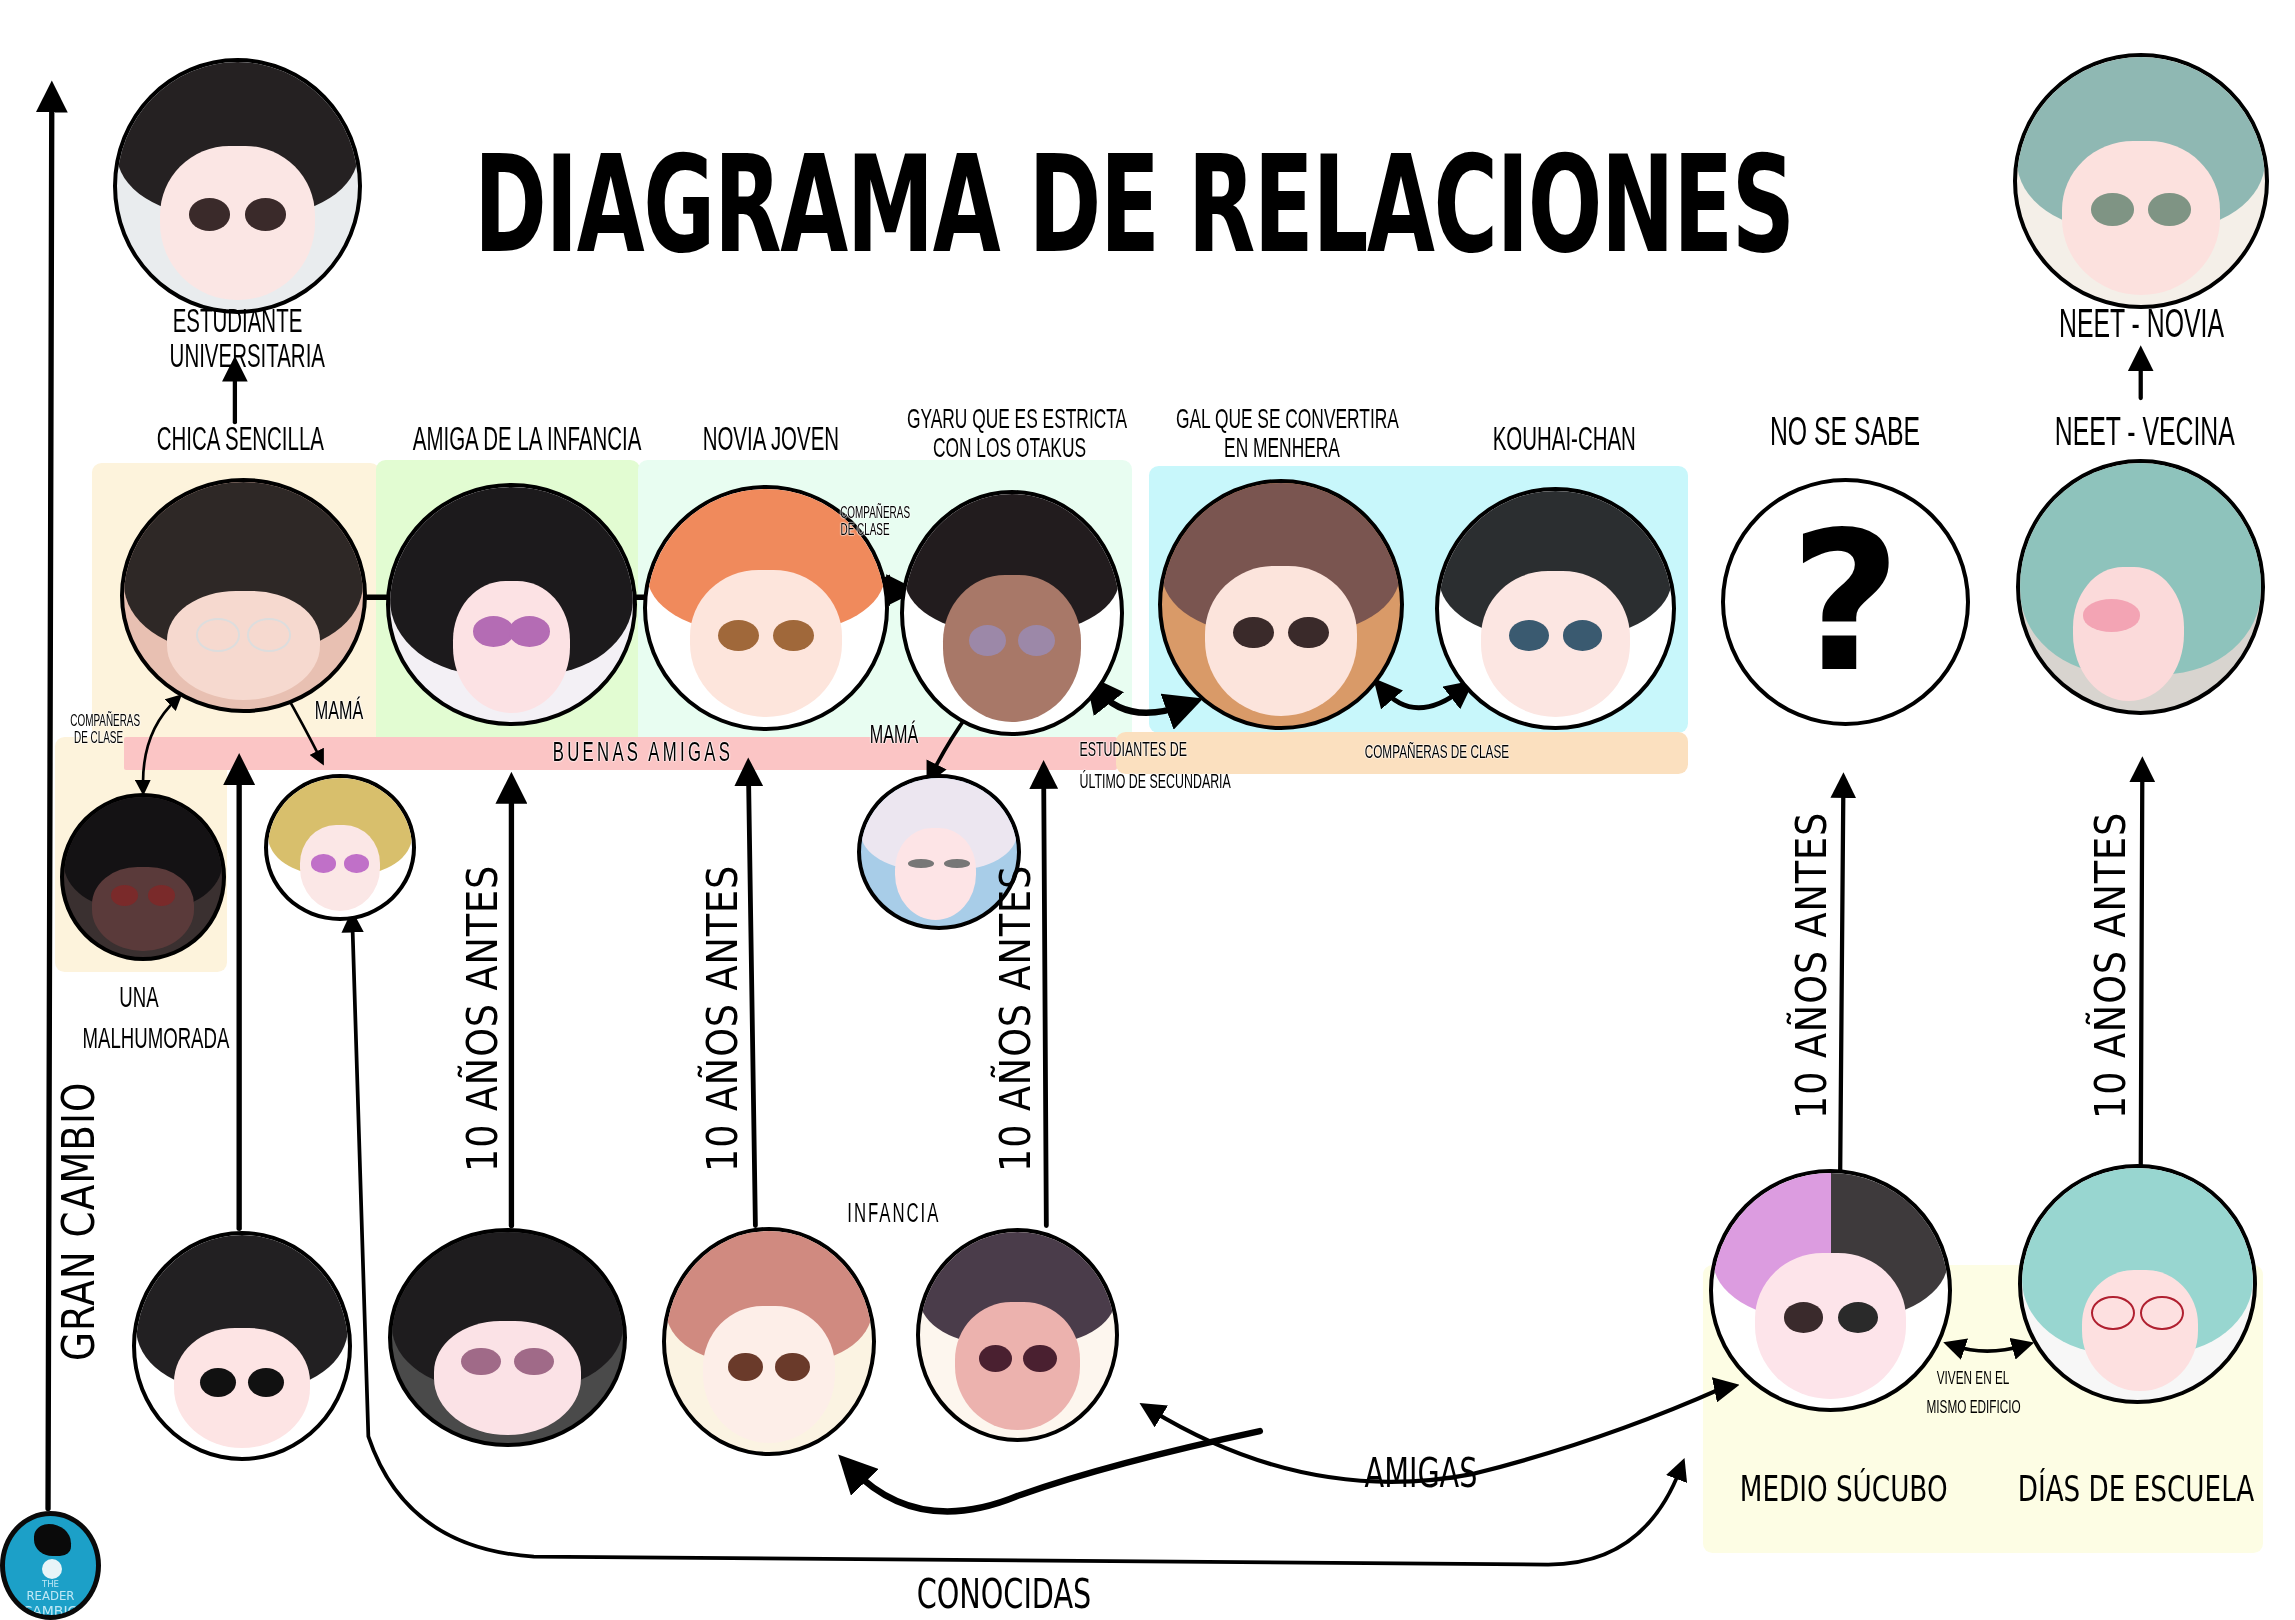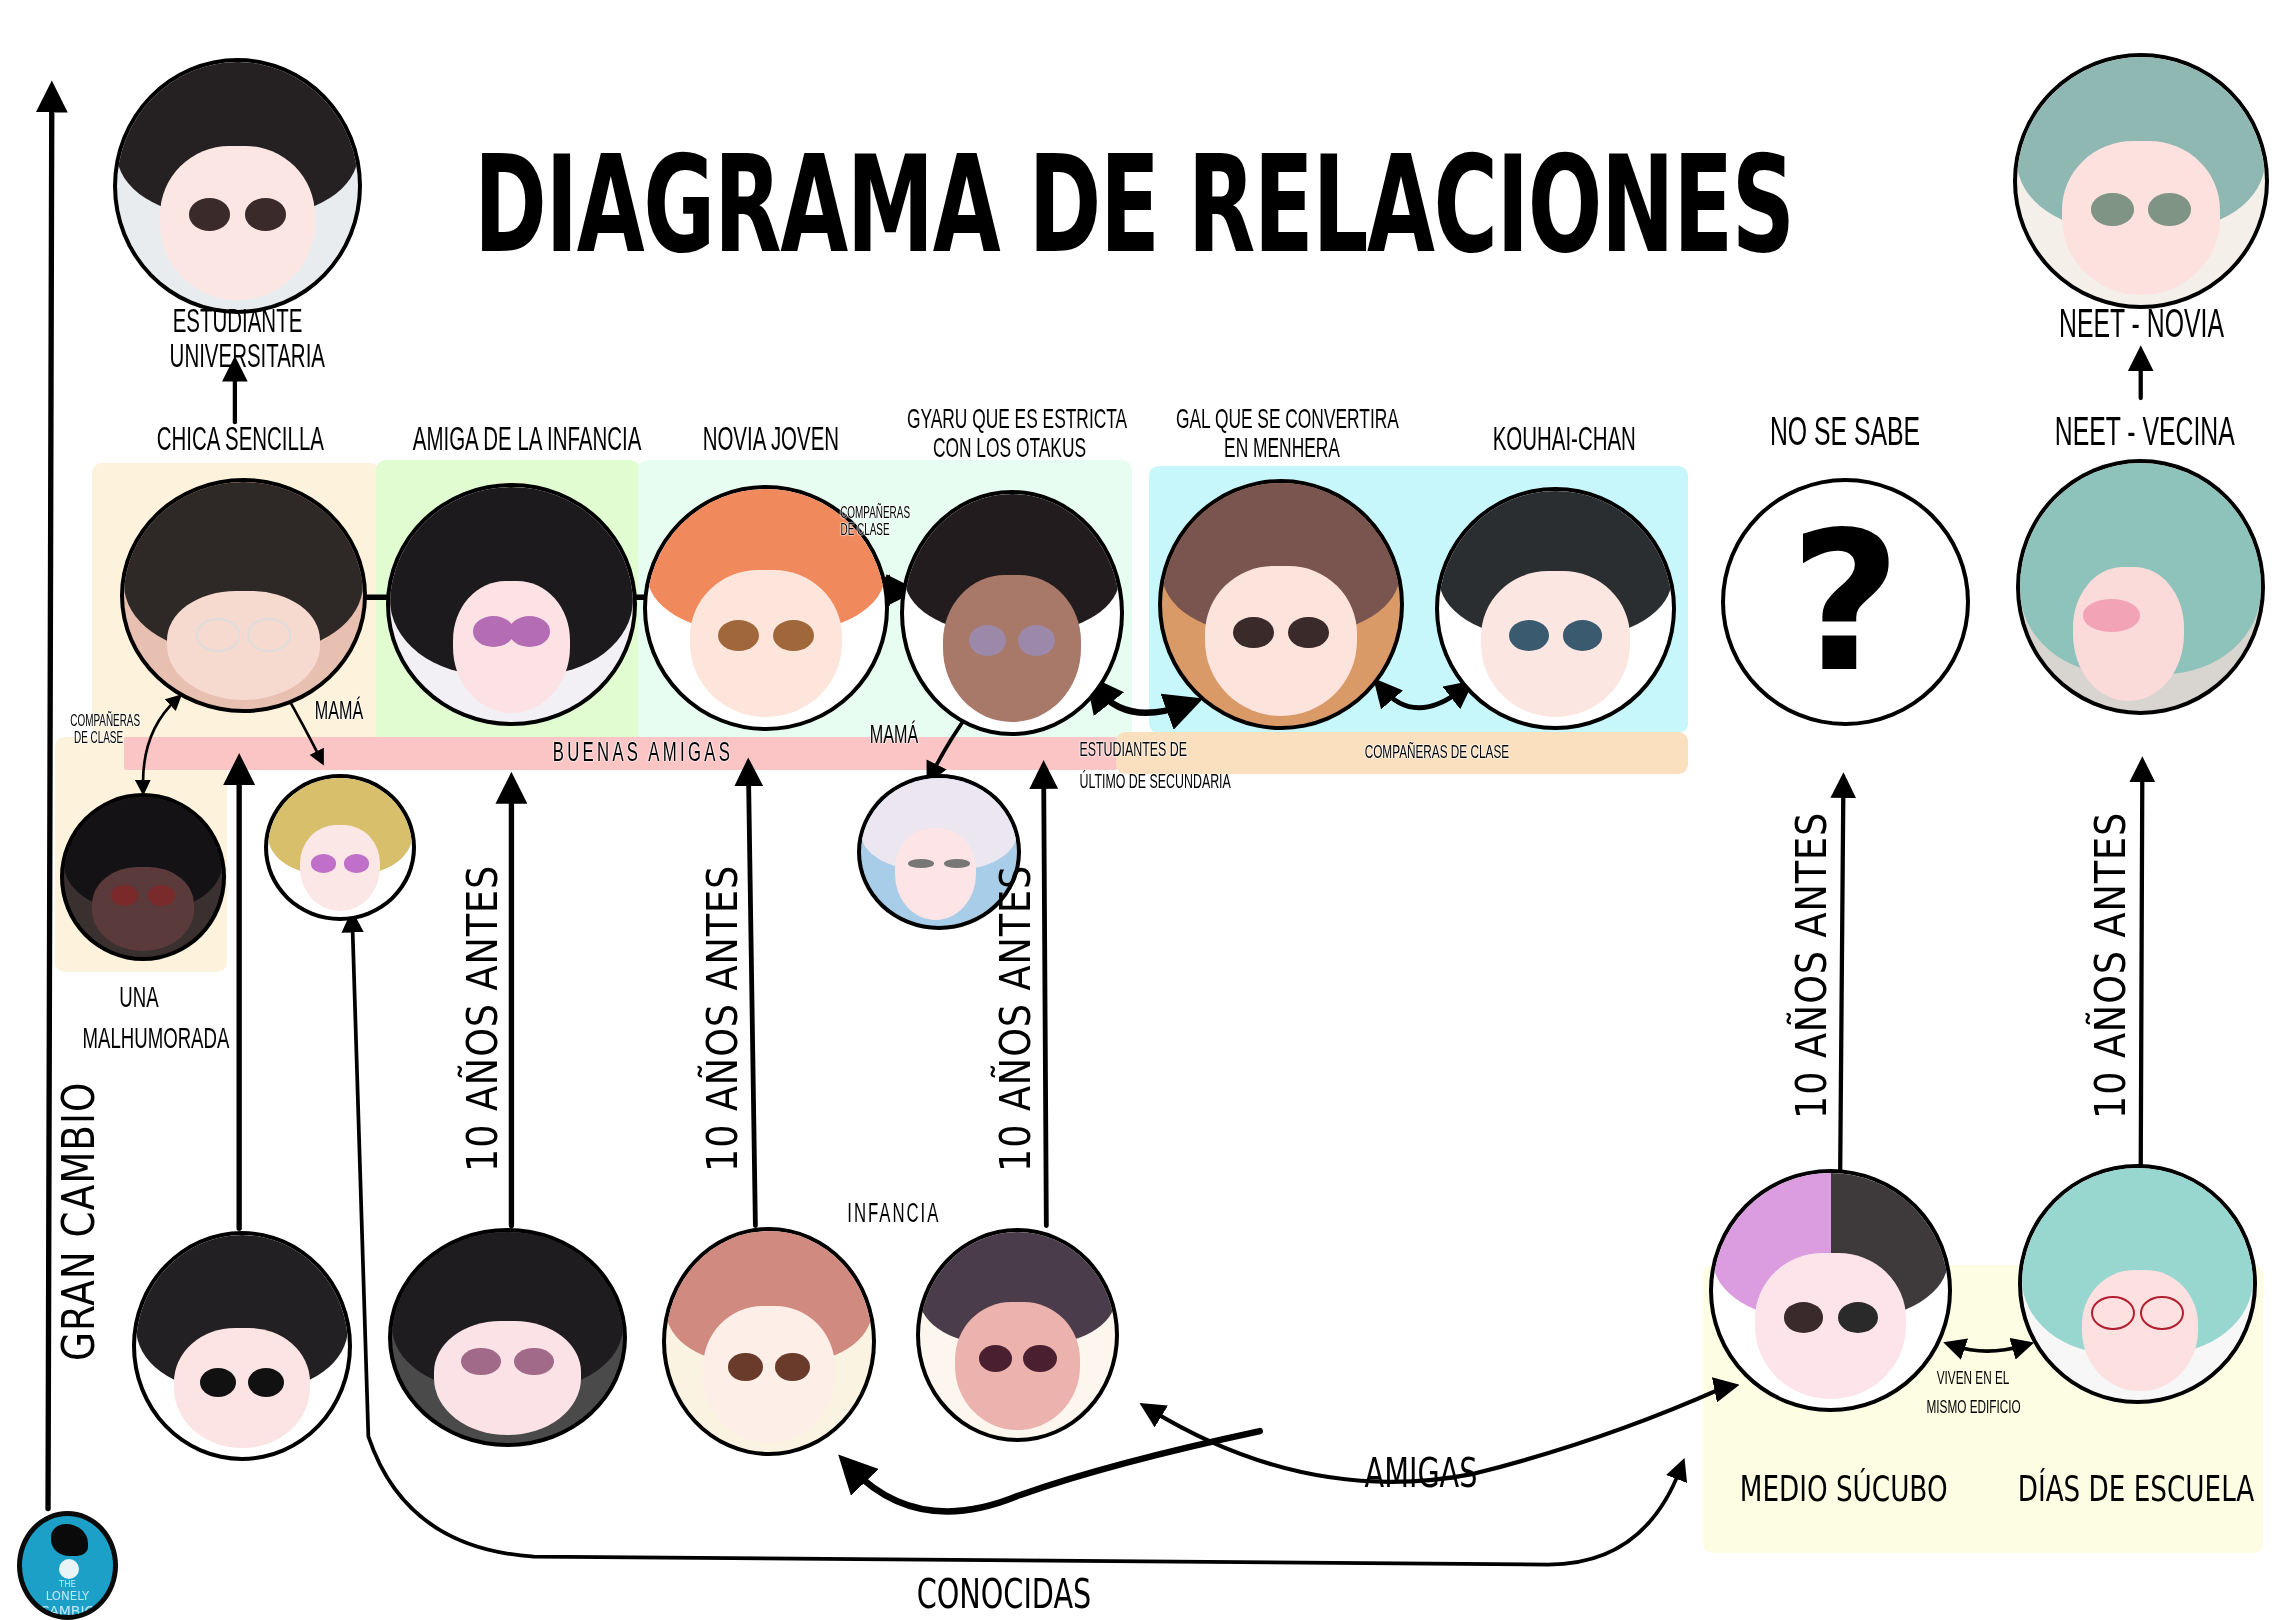--- a/index.html
+++ b/index.html
@@ -230,20 +230,20 @@
   <div class="eye l" style="background:transparent;border:2.7px solid #b02030;"></div>
   <div class="eye r" style="background:transparent;border:2.7px solid #b02030;"></div>
 </div>
 
 <div class="lbl lbl-lg" style="left:1709px;top:1471px;width:246px;font-family:'DejaVu Sans',sans-serif;font-size:35px;transform:scaleX(0.75);">MEDIO SÚCUBO</div>
 <div class="lbl lbl-lg" style="left:1976px;top:1471px;width:320px;font-family:'DejaVu Sans',sans-serif;font-size:35px;transform:scaleX(0.75);">DÍAS DE ESCUELA</div>
 
 <div class="lbl lbl-lg" style="left:1314px;top:1452px;width:214px;font-family:'DejaVu Sans',sans-serif;font-size:41px;transform:scaleX(0.7);">AMIGAS</div>
 <div class="lbl lbl-lg" style="left:865px;top:1573px;width:278px;font-family:'DejaVu Sans',sans-serif;font-size:41px;transform:scaleX(0.7);">CONOCIDAS</div>
 
-<div class="logo" style="left:17px;top:1511px;width:101px;height:109px;">
+<div class="logo" style="left:0px;top:1511px;width:101px;height:109px;">
   <div style="position:absolute;left:29px;top:8px;width:37px;height:32px;background:#0a0a0a;border-radius:40% 60% 30% 50%;"></div>
   <div style="position:absolute;left:37px;top:43px;width:20px;height:20px;background:#e8f4f8;border-radius:50%;"></div>
   <span style="top:64px;font-size:8.5px;">THE</span>
-  <span style="top:75px;">LONELY</span>
+  <span style="top:75px;">READER</span>
   <span style="top:88px;font-size:14px;">CAMBIO</span>
 </div>
 
 
 </body></html>

